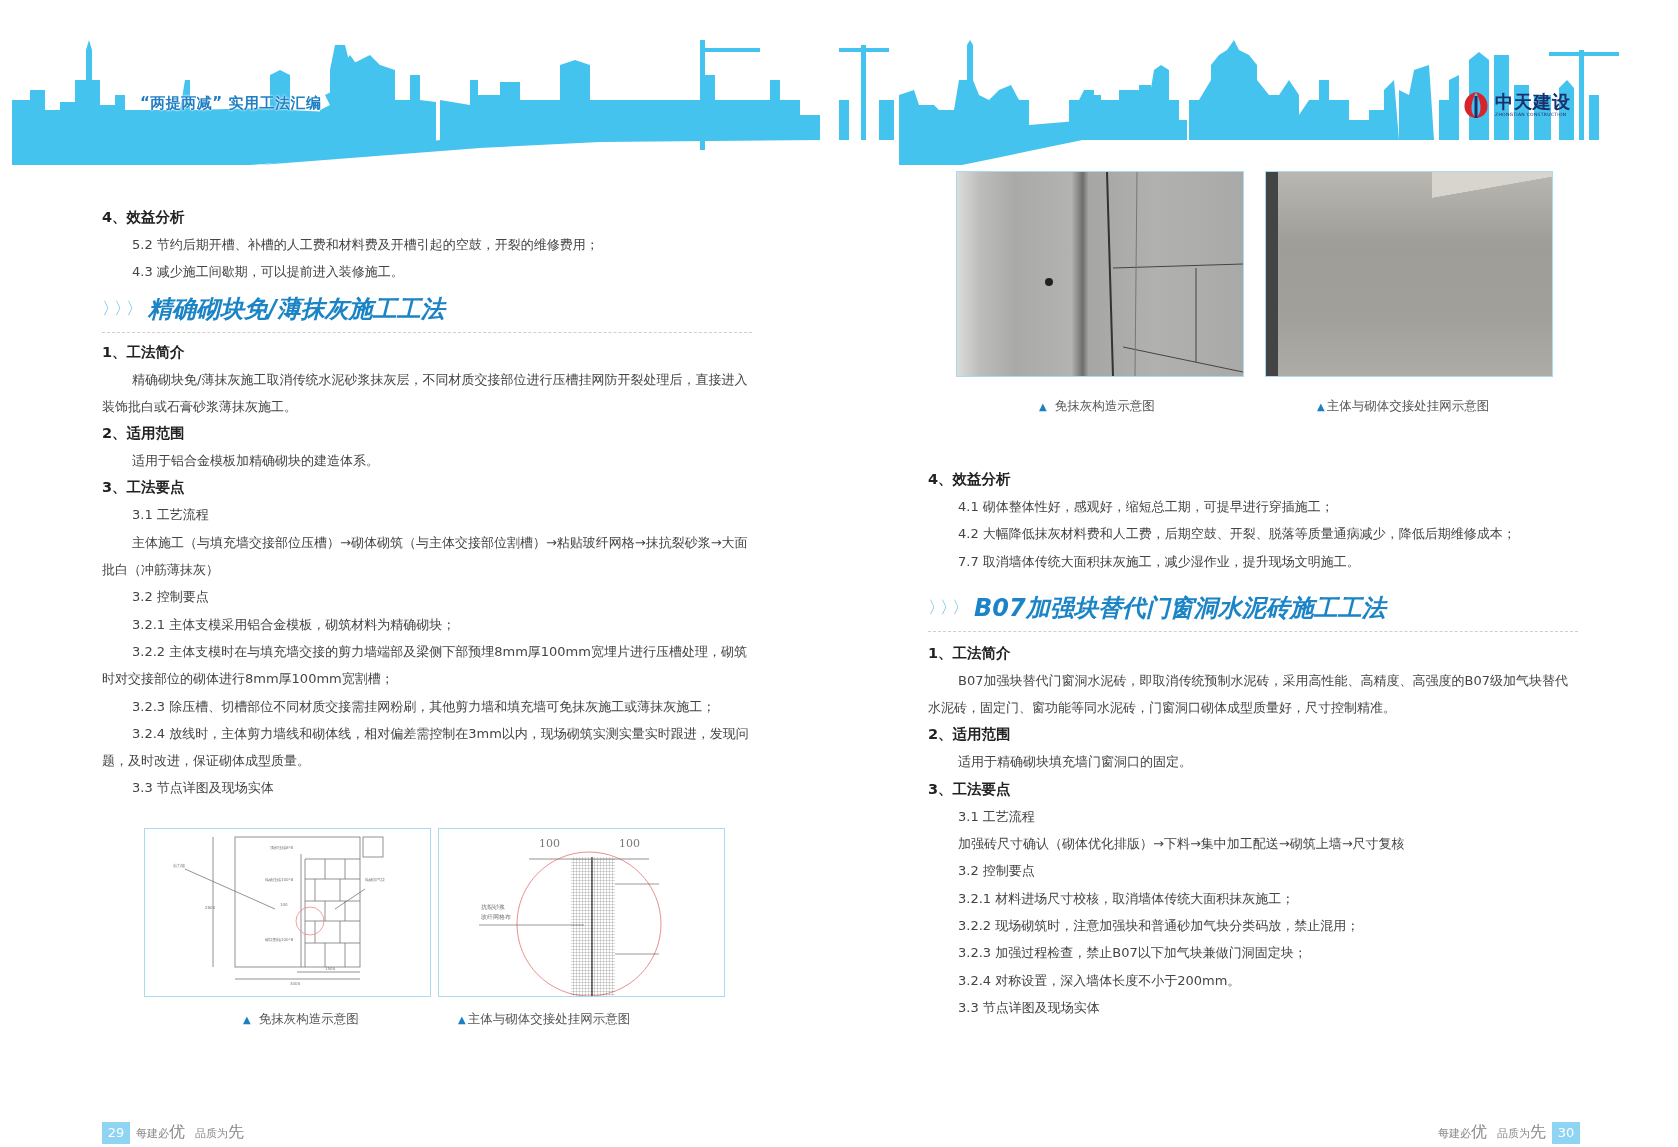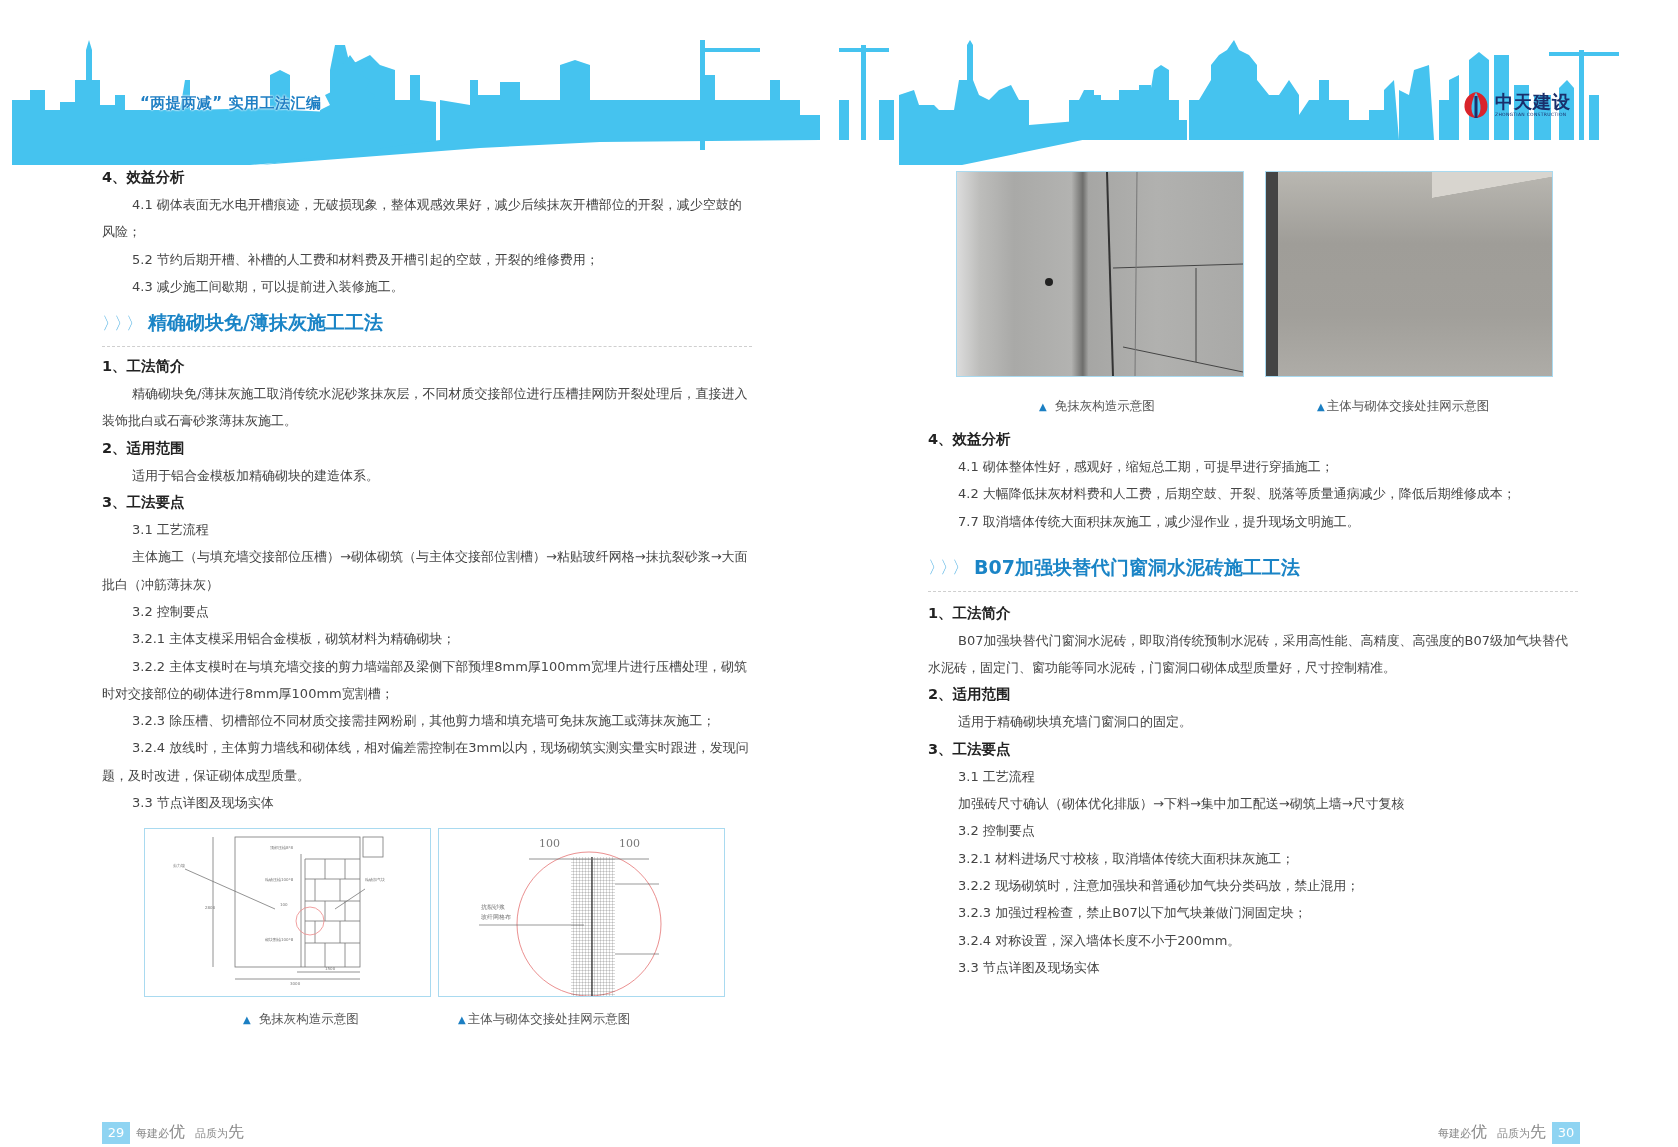--- a/index.html
+++ b/index.html
@@ -22,34 +22,34 @@
       position: absolute; left: 140px; top: 94px;
       font-size: 15px; font-weight: bold; color: #1f7fc4; letter-spacing: 0.5px;
       text-shadow: 0 0 2px #fff, 0 0 2px #fff;
     }
     .logo { position: absolute; left: 622px; top: 90px; display: flex; align-items: center; }
     .logo-mark { width: 30px; height: 30px; }
     .logo-text { margin-left: 4px; display: flex; flex-direction: column; }
     .logo-cn { font-size: 18px; font-weight: bold; color: #1a2f6b; letter-spacing: 1px; line-height: 20px; }
     .logo-en { font-size: 4.5px; color: #1a2f6b; letter-spacing: 0.3px; line-height: 6px; }
 
-    .content { position: absolute; }
+    .content { position: absolute; margin-top: 40px; }
     .page-left .content { left: 102px; top: 164px; width: 650px; }
     .page-right .content { left: 928px - 839px; }
 
     .h-num { font-size: 14.5px; font-weight: bold; color: #222; margin: 0; height: 27px; line-height: 27px; }
     .p { font-size: 13px; color: #444; margin: 0; line-height: 27.3px; }
     .ind { text-indent: 30px; }
     .ind2 { padding-left: 30px; }
     .sec-title {
       display: flex; align-items: center; height: 34px; margin-top: 6px;
       border-bottom: 1.5px dashed #cfcfcf; padding-bottom: 6px; margin-bottom: 6px;
     }
     .chev { color: #6bbde8; font-size: 17px; letter-spacing: -5px; margin-right: 10px; font-weight: normal; }
-    .sec-title-text { font-size: 19px; font-weight: bold; color: #1a84c6; }
+    .sec-title-text { font-size: 24px; font-weight: bold; color: #1a84c6; font-style: italic; }
     .fig { border: 1.5px solid #a9daf0; background: #fff; position: relative; padding-left: 20px; }
     .caption { position: absolute; font-size: 12.5px; color: #555; white-space: nowrap; }
     .caption .tri { color: #1b7fc3; font-size: 10px; margin-right: 8px; }
 
     .footer { position: absolute; top: 1110px; display: flex; align-items: center; }
     .pnum { background: #8fd4f2; color: #fff; font-size: 13px; width: 28px; height: 22px; line-height: 22px; text-align: center; }
     .slogan { font-size: 11px; color: #888; margin: 12px 6px; display: flex; align-items: baseline; }
     .slogan .big { font-size: 16px; color: #888; }
     .slogan .gap { width: 10px; }
 
@@ -70,21 +70,20 @@
         <polygon points="700,110 700,0 705,0 705,110"></polygon>
         <polygon points="705,8 760,8 760,12 705,12"></polygon>
       </g>
     </svg>
   </div>
   <div class="book-title">“两提两减” 实用工法汇编</div>
 
   <div class="content">
     <div>
       <p class="h-num">4、效益分析</p>
-      <p class="p ind">4.1  砌体表面无水电开槽痕迹，无破损现象，整体观感效果好，减少后续抹灰开槽部位的开裂，减少空鼓的风险；</p>
       <p class="p ind">5.2 节约后期开槽、补槽的人工费和材料费及开槽引起的空鼓，开裂的维修费用；</p>
       <p class="p ind">4.3 减少施工间歇期，可以提前进入装修施工。</p>
     </div>
 
     <div class="sec-title">
       <span class="chev">〉〉〉</span>
       <span class="sec-title-text">精确砌块免/薄抹灰施工工法</span>
     </div>
 
     <p class="h-num">1、工法简介</p>

